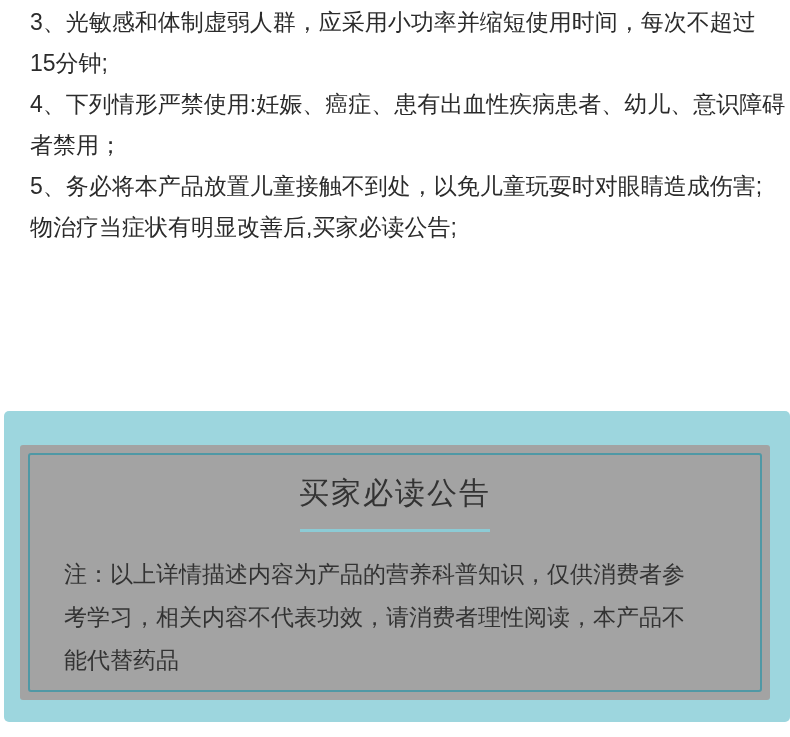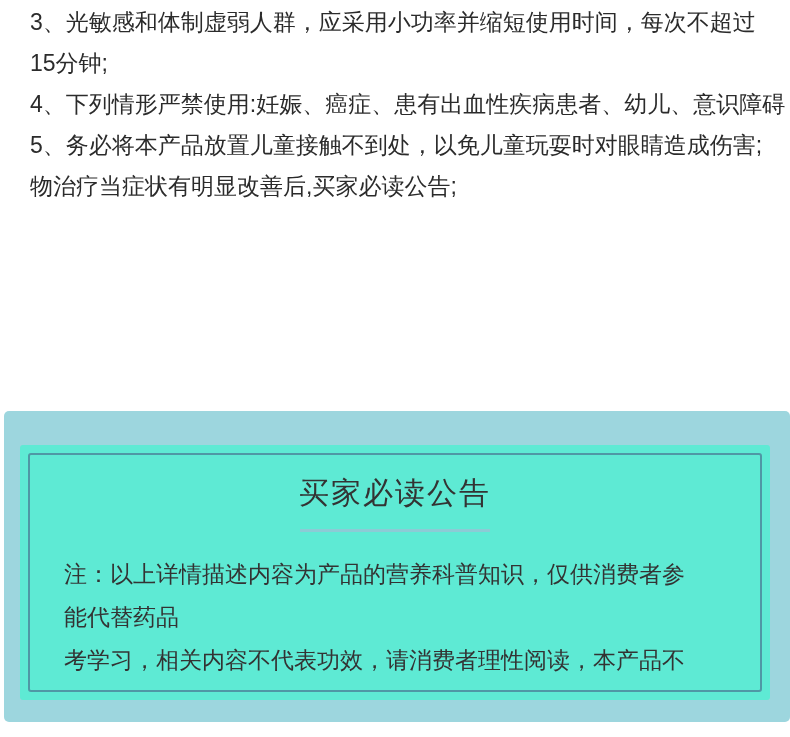--- a/index.html
+++ b/index.html
@@ -42,21 +42,21 @@
     height: 311px;
     background: #9dd6de;
     border-radius: 5px;
   }
   .notice-panel {
     position: absolute;
     left: 16px;
     top: 34px;
     width: 750px;
     height: 255px;
-    background: #5eead4;
+    background: #a3a3a3;
     border-radius: 3px;
   }
   .notice-frame {
     position: absolute;
     left: 8px;
     top: 8px;
     right: 8px;
     bottom: 8px;
     border: 2px solid #4f98a5;
     border-radius: 3px;
@@ -89,31 +89,32 @@
 </style>
 </head>
 <body>
 
 <div class="page">
 
   <div class="warnings">
     <div class="warning-line">3、光敏感和体制虚弱人群，应采用小功率并缩短使用时间，每次不超过</div>
     <div class="warning-line">15分钟;</div>
     <div class="warning-line">4、下列情形严禁使用:妊娠、癌症、患有出血性疾病患者、幼儿、意识障碍</div>
+    <div class="warning-line">者禁用；</div>
     <div class="warning-line">5、务必将本产品放置儿童接触不到处，以免儿童玩耍时对眼睛造成伤害;</div>
     <div class="warning-line">物治疗当症状有明显改善后,买家必读公告;</div>
   </div>
 
   <div class="notice-box">
     <div class="notice-panel">
       <div class="notice-frame">
         <h2 class="notice-title">买家必读公告</h2>
         <div class="title-underline"></div>
         <div class="notice-note">
           <div class="note-line">注：以上详情描述内容为产品的营养科普知识，仅供消费者参</div>
+          <div class="note-line">考学习，相关内容不代表功效，请消费者理性阅读，本产品不</div>
           <div class="note-line">能代替药品</div>
-          <div class="note-line">考学习，相关内容不代表功效，请消费者理性阅读，本产品不</div>
         </div>
       </div>
     </div>
   </div>
 
 </div>
 
 </body></html>

